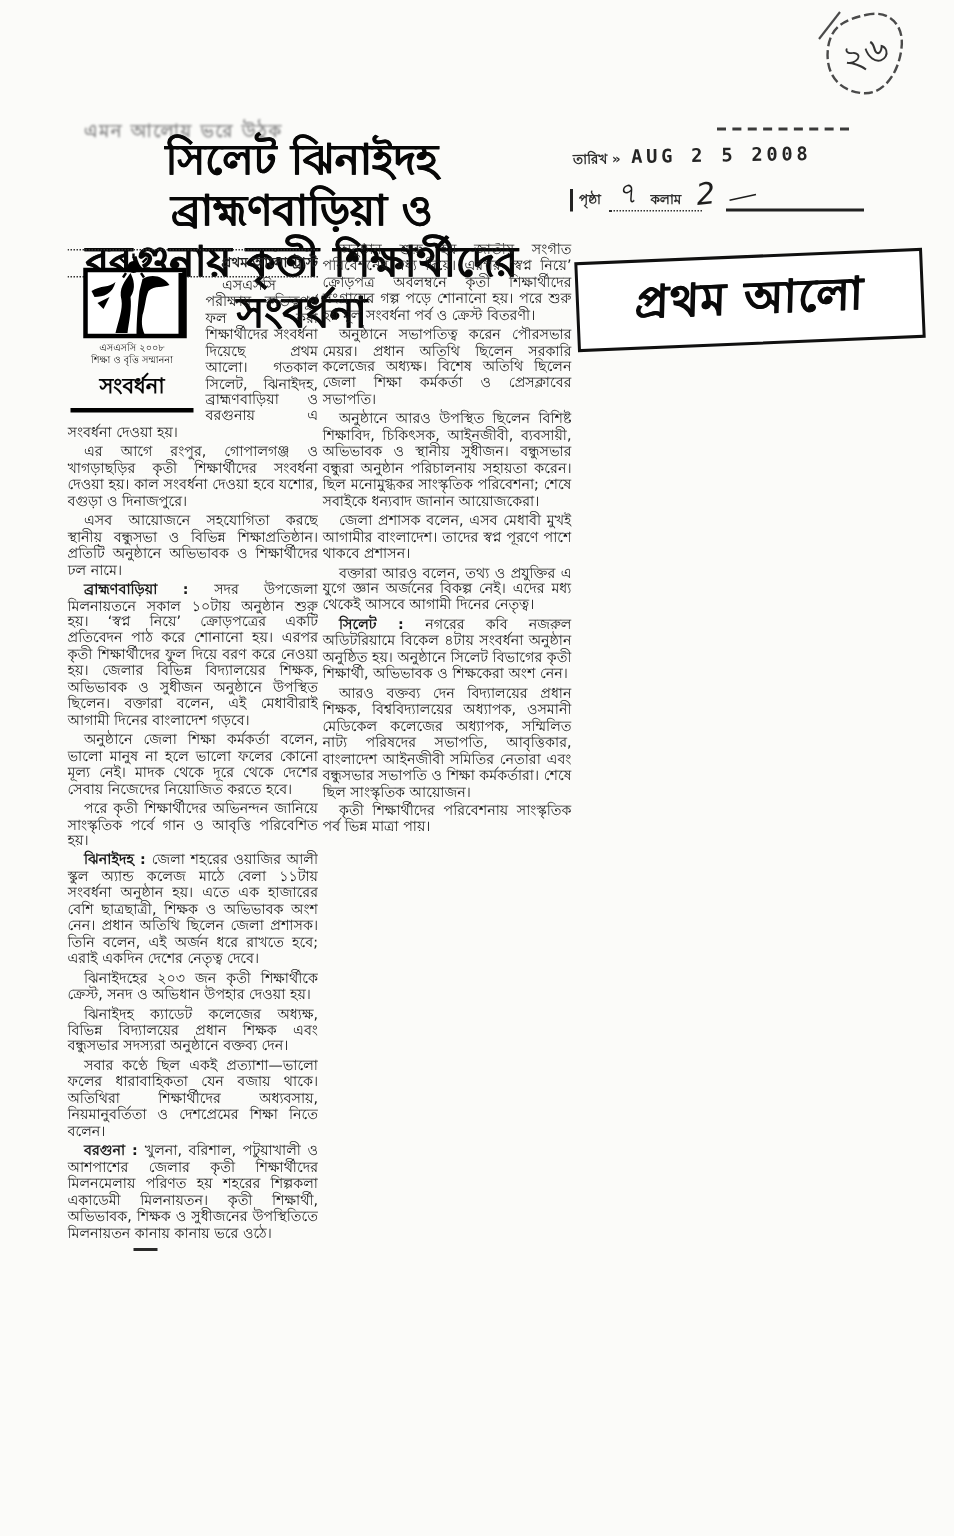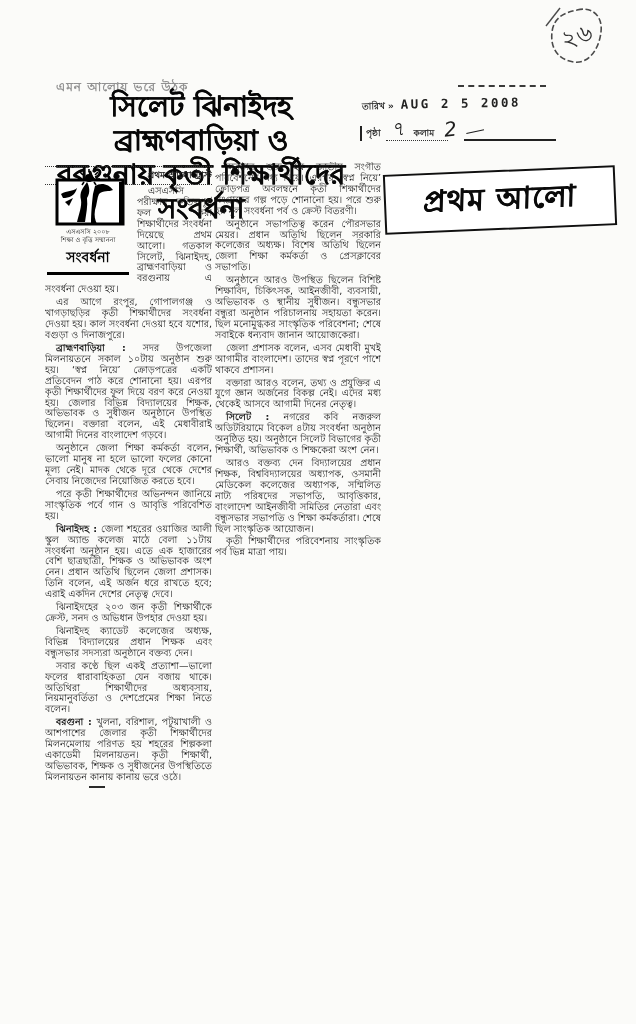--- a/index.html
+++ b/index.html
@@ -27,21 +27,21 @@
 
   
   .headline{
     left:38px;top:90px;width:326px;
     text-align:center;font-weight:bold;color:#070707;
     font-size:28px;line-height:34px;
     text-shadow:0.4px 0 #070707;
   }
 
   
-  .stamp{left:360px;top:84px;width:210px;height:62px;font-size:9px;text-decoration:underline;}
+  .stamp{left:380px;top:84px;width:210px;height:62px;font-size:9px;text-decoration:underline;}
   .stamp .dash-top{position:absolute;left:98px;top:1px;width:88px;border-top:2px dashed #3a3a3a;}
   .stamp .row1{position:absolute;left:2px;top:12px;display:flex;align-items:baseline;gap:7px;transform:rotate(-1deg);}
   .stamp .lbl{font-size:9px;font-weight:bold;color:#2d2d2d;}
   .stamp .dateval{font-family:"DejaVu Sans Mono",monospace;font-size:12.5px;font-weight:bold;letter-spacing:2.5px;color:#242424;}
   .stamp .row2{position:absolute;left:0;top:30px;display:flex;align-items:baseline;gap:10px;}
   .stamp .pgwrap{border-left:2px solid #222;padding-left:4px;margin-top:12px;}
   .stamp .hand{font-size:20px;font-style:italic;color:#1d1d1d;display:inline-block;transform:rotate(-10deg);line-height:1;}
   .stamp .hand2{font-size:20px;font-style:italic;color:#1d1d1d;display:inline-block;transform:rotate(-6deg);line-height:1;}
   .stamp .tail{display:inline-block;width:18px;border-bottom:1.5px solid #1d1d1d;transform:rotate(-12deg) translateY(-4px);}
   .stamp .ul1{position:absolute;left:26px;top:56px;width:62px;border-top:1.5px dotted #333;}
@@ -149,20 +149,21 @@
       <div>এসএসসি ২০০৮</div>
       <div>শিক্ষা ও বৃত্তি সম্মাননা</div>
     </div>
     <div class="logo-title">সংবর্ধনা</div>
     <div class="logo-rule"></div>
   </div>
   <p class="credit">প্রথম আলো ট্রাস্ট</p>
   <div>
       <p class="para"><span>এসএসসি পরীক্ষায় কৃতিত্বপূর্ণ ফল করা শিক্ষার্থীদের সংবর্ধনা দিয়েছে প্রথম আলো। গতকাল সিলেট, ঝিনাইদহ, ব্রাহ্মণবাড়িয়া ও বরগুনায় এ সংবর্ধনা দেওয়া হয়।</span></p>
       <p class="para"><span>এর আগে রংপুর, গোপালগঞ্জ ও খাগড়াছড়ির কৃতী শিক্ষার্থীদের সংবর্ধনা দেওয়া হয়। কাল সংবর্ধনা দেওয়া হবে যশোর, বগুড়া ও দিনাজপুরে।</span></p>
+      <p class="para"><span>এসব আয়োজনে সহযোগিতা করছে স্থানীয় বন্ধুসভা ও বিভিন্ন শিক্ষাপ্রতিষ্ঠান। প্রতিটি অনুষ্ঠানে অভিভাবক ও শিক্ষার্থীদের ঢল নামে।</span></p>
       <p class="para"><b class="lead">ব্রাহ্মণবাড়িয়া : </b><span>সদর উপজেলা মিলনায়তনে সকাল ১০টায় অনুষ্ঠান শুরু হয়। ‘স্বপ্ন নিয়ে’ ক্রোড়পত্রের একটি প্রতিবেদন পাঠ করে শোনানো হয়। এরপর কৃতী শিক্ষার্থীদের ফুল দিয়ে বরণ করে নেওয়া হয়। জেলার বিভিন্ন বিদ্যালয়ের শিক্ষক, অভিভাবক ও সুধীজন অনুষ্ঠানে উপস্থিত ছিলেন। বক্তারা বলেন, এই মেধাবীরাই আগামী দিনের বাংলাদেশ গড়বে।</span></p>
       <p class="para"><span>অনুষ্ঠানে জেলা শিক্ষা কর্মকর্তা বলেন, ভালো মানুষ না হলে ভালো ফলের কোনো মূল্য নেই। মাদক থেকে দূরে থেকে দেশের সেবায় নিজেদের নিয়োজিত করতে হবে।</span></p>
       <p class="para"><span>পরে কৃতী শিক্ষার্থীদের অভিনন্দন জানিয়ে সাংস্কৃতিক পর্বে গান ও আবৃত্তি পরিবেশিত হয়।</span></p>
       <p class="para"><b class="lead">ঝিনাইদহ : </b><span>জেলা শহরের ওয়াজির আলী স্কুল অ্যান্ড কলেজ মাঠে বেলা ১১টায় সংবর্ধনা অনুষ্ঠান হয়। এতে এক হাজারের বেশি ছাত্রছাত্রী, শিক্ষক ও অভিভাবক অংশ নেন। প্রধান অতিথি ছিলেন জেলা প্রশাসক। তিনি বলেন, এই অর্জন ধরে রাখতে হবে; এরাই একদিন দেশের নেতৃত্ব দেবে।</span></p>
       <p class="para"><span>ঝিনাইদহের ২০৩ জন কৃতী শিক্ষার্থীকে ক্রেস্ট, সনদ ও অভিধান উপহার দেওয়া হয়।</span></p>
       <p class="para"><span>ঝিনাইদহ ক্যাডেট কলেজের অধ্যক্ষ, বিভিন্ন বিদ্যালয়ের প্রধান শিক্ষক এবং বন্ধুসভার সদস্যরা অনুষ্ঠানে বক্তব্য দেন।</span></p>
       <p class="para"><span>সবার কণ্ঠে ছিল একই প্রত্যাশা—ভালো ফলের ধারাবাহিকতা যেন বজায় থাকে। অতিথিরা শিক্ষার্থীদের অধ্যবসায়, নিয়মানুবর্তিতা ও দেশপ্রেমের শিক্ষা নিতে বলেন।</span></p>
       <p class="para"><b class="lead">বরগুনা : </b><span>খুলনা, বরিশাল, পটুয়াখালী ও আশপাশের জেলার কৃতী শিক্ষার্থীদের মিলনমেলায় পরিণত হয় শহরের শিল্পকলা একাডেমী মিলনায়তন। কৃতী শিক্ষার্থী, অভিভাবক, শিক্ষক ও সুধীজনের উপস্থিতিতে মিলনায়তন কানায় কানায় ভরে ওঠে।</span></p>
     </div>
   <div class="end-dash"></div>

